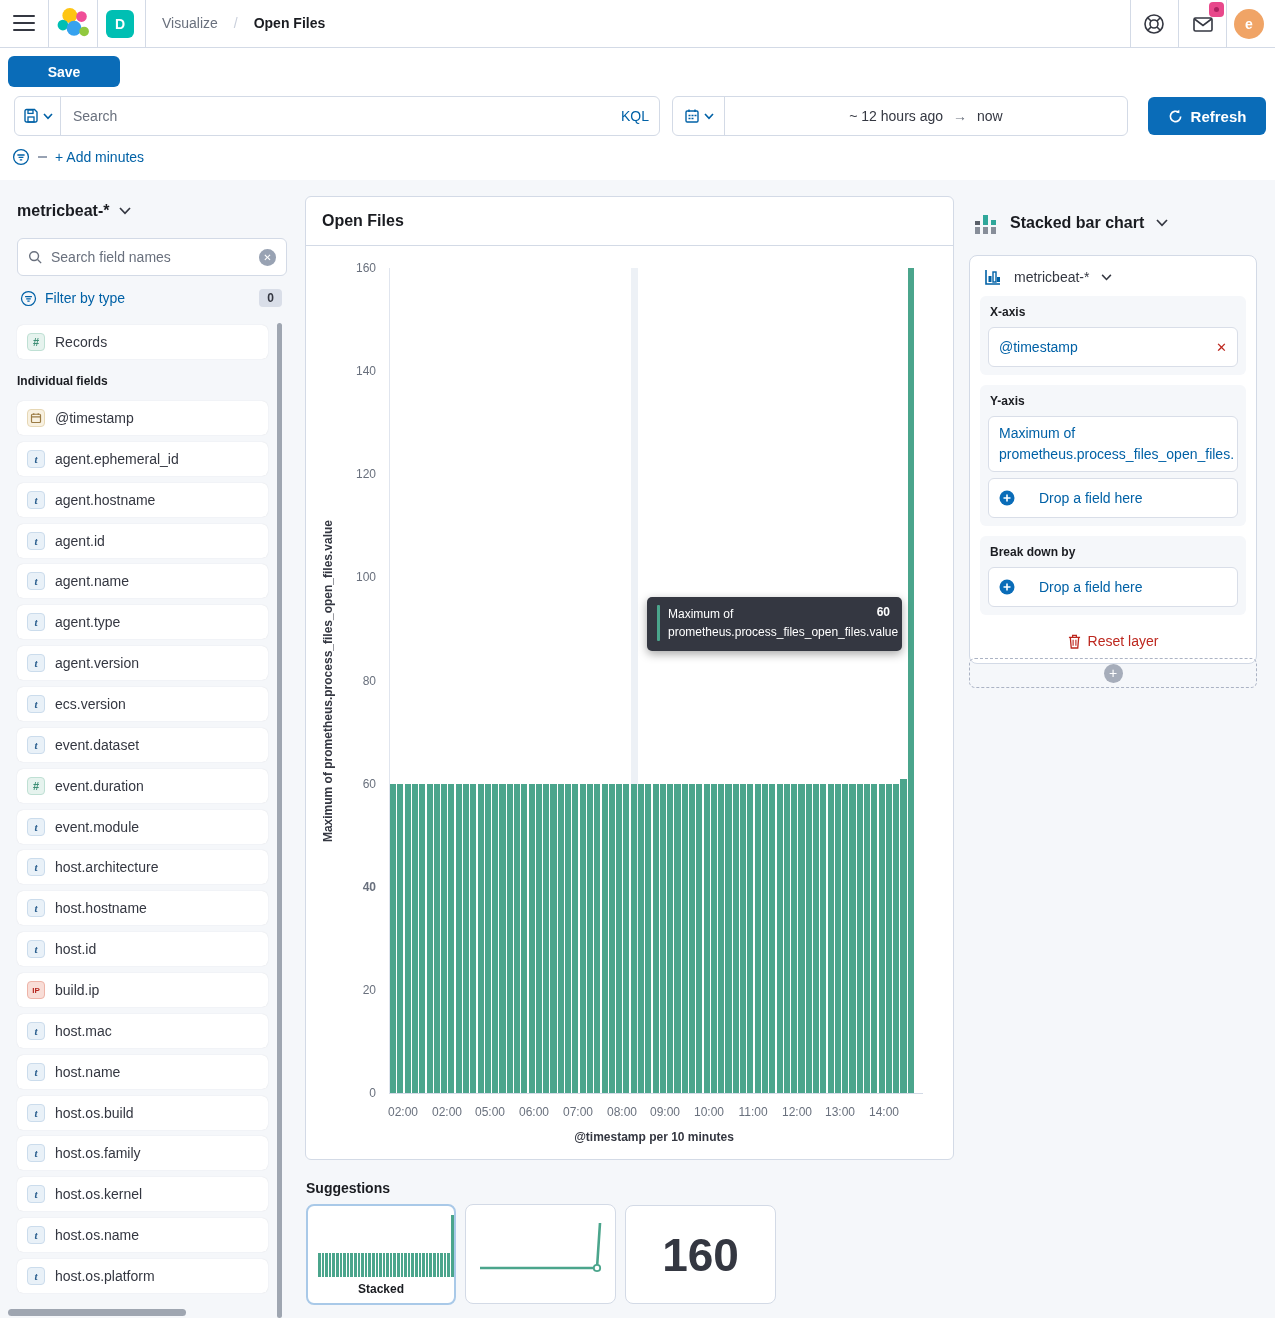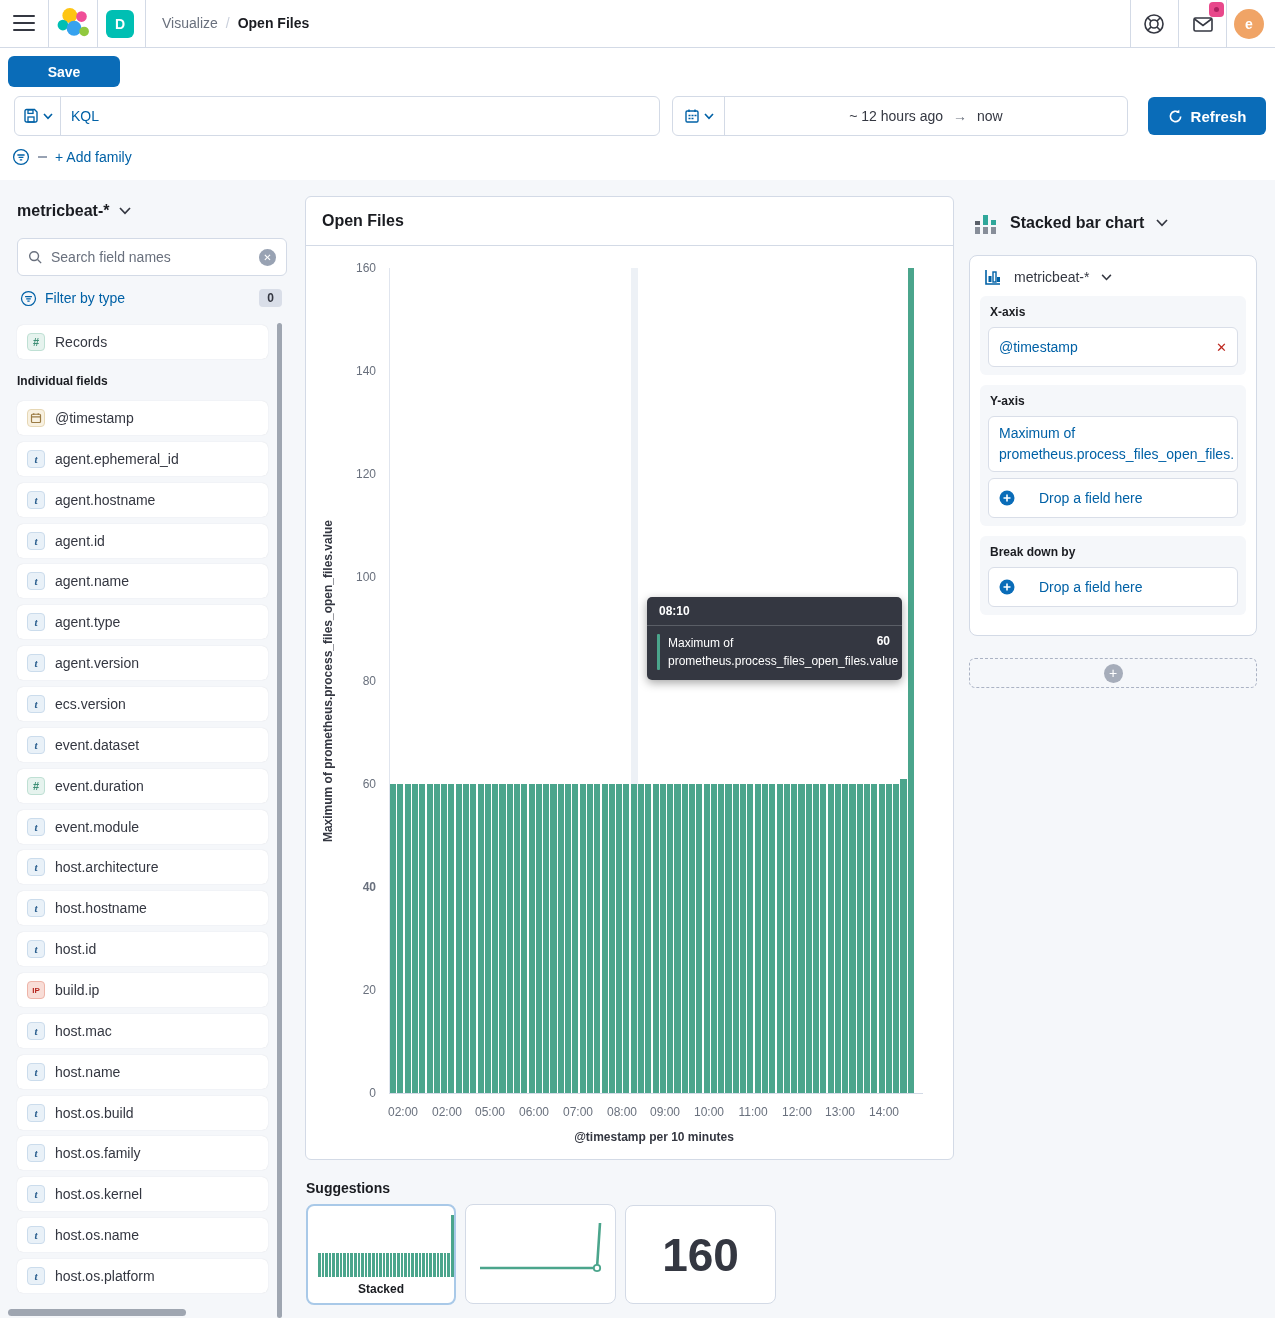--- a/index.html
+++ b/index.html
@@ -12,21 +12,21 @@
     overflow: hidden;
   }
   .abs { position: absolute; }
 
   
   .app-header { position:absolute; left:0; top:0; width:1275px; height:48px; background:#fff; border-bottom:1px solid #D3DAE6; z-index:30; }
   .hdr-divider { position:absolute; top:0; width:1px; height:47px; background:#D3DAE6; }
   .hamburger { position:absolute; left:13px; top:15px; width:22px; height:17px; cursor:pointer; }
   .hamburger span { display:block; height:2.4px; background:#343741; margin-bottom:4.5px; border-radius:1px; }
   .space-tile { position:absolute; left:106px; top:10px; width:28px; height:28px; border-radius:6px; background:#00BFB3; color:#fff; font-weight:bold; font-size:14px; display:flex; align-items:center; justify-content:center; }
-  .breadcrumb { position:absolute; left:162px; top:15px; font-size:14px; display:flex; gap:8px; align-items:flex-start; }
+  .breadcrumb { position:absolute; left:162px; top:15px; font-size:14px; display:flex; gap:16px; align-items:flex-start; }
   .crumb-dim { color:#69707D; }
   .crumb-sep { color:#C9CFDB; }
   .crumb-cur { color:#1a1c21; font-weight:bold; }
   .hdr-icon-btn { position:absolute; top:12px; width:24px; height:24px; cursor:pointer; }
   .avatar { position:absolute; left:1234px; top:9px; width:30px; height:30px; border-radius:50%; background:#F0A466; color:#fff; font-size:14px; font-weight:bold; display:flex; align-items:center; justify-content:center; cursor:pointer; }
   .mail-badge { position:absolute; left:1209px; top:2px; width:15px; height:15px; border-radius:4px; background:#E8488B; display:flex; align-items:center; justify-content:center; }
   .mail-badge i { width:5px; height:5px; border-radius:50%; background:#AD2261; }
 
   
   .save-btn { position:absolute; left:8px; top:56px; width:112px; height:31px; background:#0A6CB8; border:none; border-radius:6px; color:#fff; font-size:14px; font-weight:bold; font-family:inherit; cursor:pointer; }
@@ -157,20 +157,21 @@
   <div class="saved-q">
     <svg width="16" height="16" viewBox="0 0 16 16">
       <path d="M2 3 a1.5 1.5 0 0 1 1.5-1.5 h8 L14 4 v8.5 a1.5 1.5 0 0 1 -1.5 1.5 h-9 A1.5 1.5 0 0 1 2 12.5 Z" fill="none" stroke="#0061A6" stroke-width="1.4"></path>
       <rect x="5" y="9" width="6" height="5" fill="none" stroke="#0061A6" stroke-width="1.3"></rect>
       <rect x="5" y="2" width="5" height="3.4" fill="none" stroke="#0061A6" stroke-width="1.3"></rect>
     </svg>
     <svg width="10" height="7" viewBox="0 0 10 7">
       <path d="M1 1 L5 5.4 L9 1" fill="none" stroke="#0061A6" stroke-width="1.6"></path>
     </svg>
   </div>
+  <input class="query-input" placeholder="Search" style="">
   <div class="kql-btn">KQL</div>
 </div>
 
 <div class="time-box">
   <div class="time-quick">
     <svg width="16" height="16" viewBox="0 0 16 16">
       <rect x="2" y="3" width="12" height="11" rx="1.2" fill="none" stroke="#0061A6" stroke-width="1.4"></rect>
       <path d="M5 1.5 V4 M11 1.5 V4" stroke="#0061A6" stroke-width="1.4"></path>
       <path d="M4.5 7.5 h2 M7.5 7.5 h2 M10.5 7.5 h2 M4.5 10.5 h2 M7.5 10.5 h2" stroke="#0061A6" stroke-width="1.4"></path>
     </svg>
@@ -192,21 +193,21 @@
   </svg>
   <span>Refresh</span>
 </button>
 
 <div class="filter-row">
   <svg width="18" height="18" viewBox="0 0 18 18">
     <circle cx="9" cy="9" r="7.4" fill="none" stroke="#0061A6" stroke-width="1.3"></circle>
     <path d="M5.4 7 h7.2 M6.6 9.4 h4.8 M7.8 11.8 h2.4" stroke="#0061A6" stroke-width="1.3"></path>
   </svg>
   <span class="filter-dash"></span>
-  <span class="add-filter">+ Add family</span>
+  <span class="add-filter">+ Add minutes</span>
 </div>
 
 <div class="content-bg"></div>
 
 <div class="idx-title">
   <span>metricbeat-*</span>
   <svg width="12" height="8" viewBox="0 0 12 8">
     <path d="M1 1 L6 6.3 L11 1" fill="none" stroke="#343741" stroke-width="1.7"></path>
   </svg>
 </div>
@@ -433,21 +434,20 @@
       <div class="bar" style="left:565.3px; width:6.2px; top:586.6px; height:309.4px;"></div>
       <div class="bar" style="left:572.6px; width:6.2px; top:586.6px; height:309.4px;"></div>
       <div class="bar" style="left:579.9px; width:6.2px; top:586.6px; height:309.4px;"></div>
       <div class="bar" style="left:587.1px; width:6.2px; top:586.6px; height:309.4px;"></div>
       <div class="bar" style="left:594.4px; width:6.2px; top:581.5px; height:314.5px;"></div>
       <div class="bar" style="left:601.7px; width:6.2px; top:71.0px; height:825.0px;"></div>
     </div>
   <div class="axis-line-x"></div>
 
   <div class="chart-tooltip">
-    <div class="tt-head">08:10</div>
     <div class="tt-body">
       <div class="tt-stripe"></div>
       <div class="tt-label">Maximum of prometheus.process_files_open_files.value</div>
       <div class="tt-value">60</div>
     </div>
   </div>
 </div>
 
 <div class="chart-type-row">
   <svg width="24" height="24" viewBox="0 0 24 24">
@@ -505,20 +505,28 @@
     <div class="dim-label">Break down by</div>
     <div class="dim-card drop-card">
       <svg width="16" height="16" viewBox="0 0 16 16">
         <circle cx="8" cy="8" r="7.5" fill="#0A6CB8"></circle>
         <path d="M8 4.5 V11.5 M4.5 8 H11.5" stroke="#fff" stroke-width="1.6"></path>
       </svg>
       <span>Drop a field here</span>
     </div>
   </div>
 
+  <div class="reset-layer">
+    <svg width="13" height="15" viewBox="0 0 14 16">
+      <path d="M1 3.5 H13 M5 3.5 V1.5 H9 V3.5" fill="none" stroke="#BD271E" stroke-width="1.4"></path>
+      <path d="M2.5 3.5 L3.5 15 H10.5 L11.5 3.5" fill="none" stroke="#BD271E" stroke-width="1.4"></path>
+      <path d="M5.5 6 V12.5 M8.5 6 V12.5" stroke="#BD271E" stroke-width="1.2"></path>
+    </svg>
+    <span>Reset layer</span>
+  </div>
 </div>
 
 <div class="add-layer">
   <span class="plus">+</span>
 </div>
 
 <div class="sugg-title">Suggestions</div>
 
 <div class="sugg-card selected" style="left:306px; top:1204px; width:150px; height:101px;">
   <div class="sugg-thumb-bars" id="sugg-bars">

